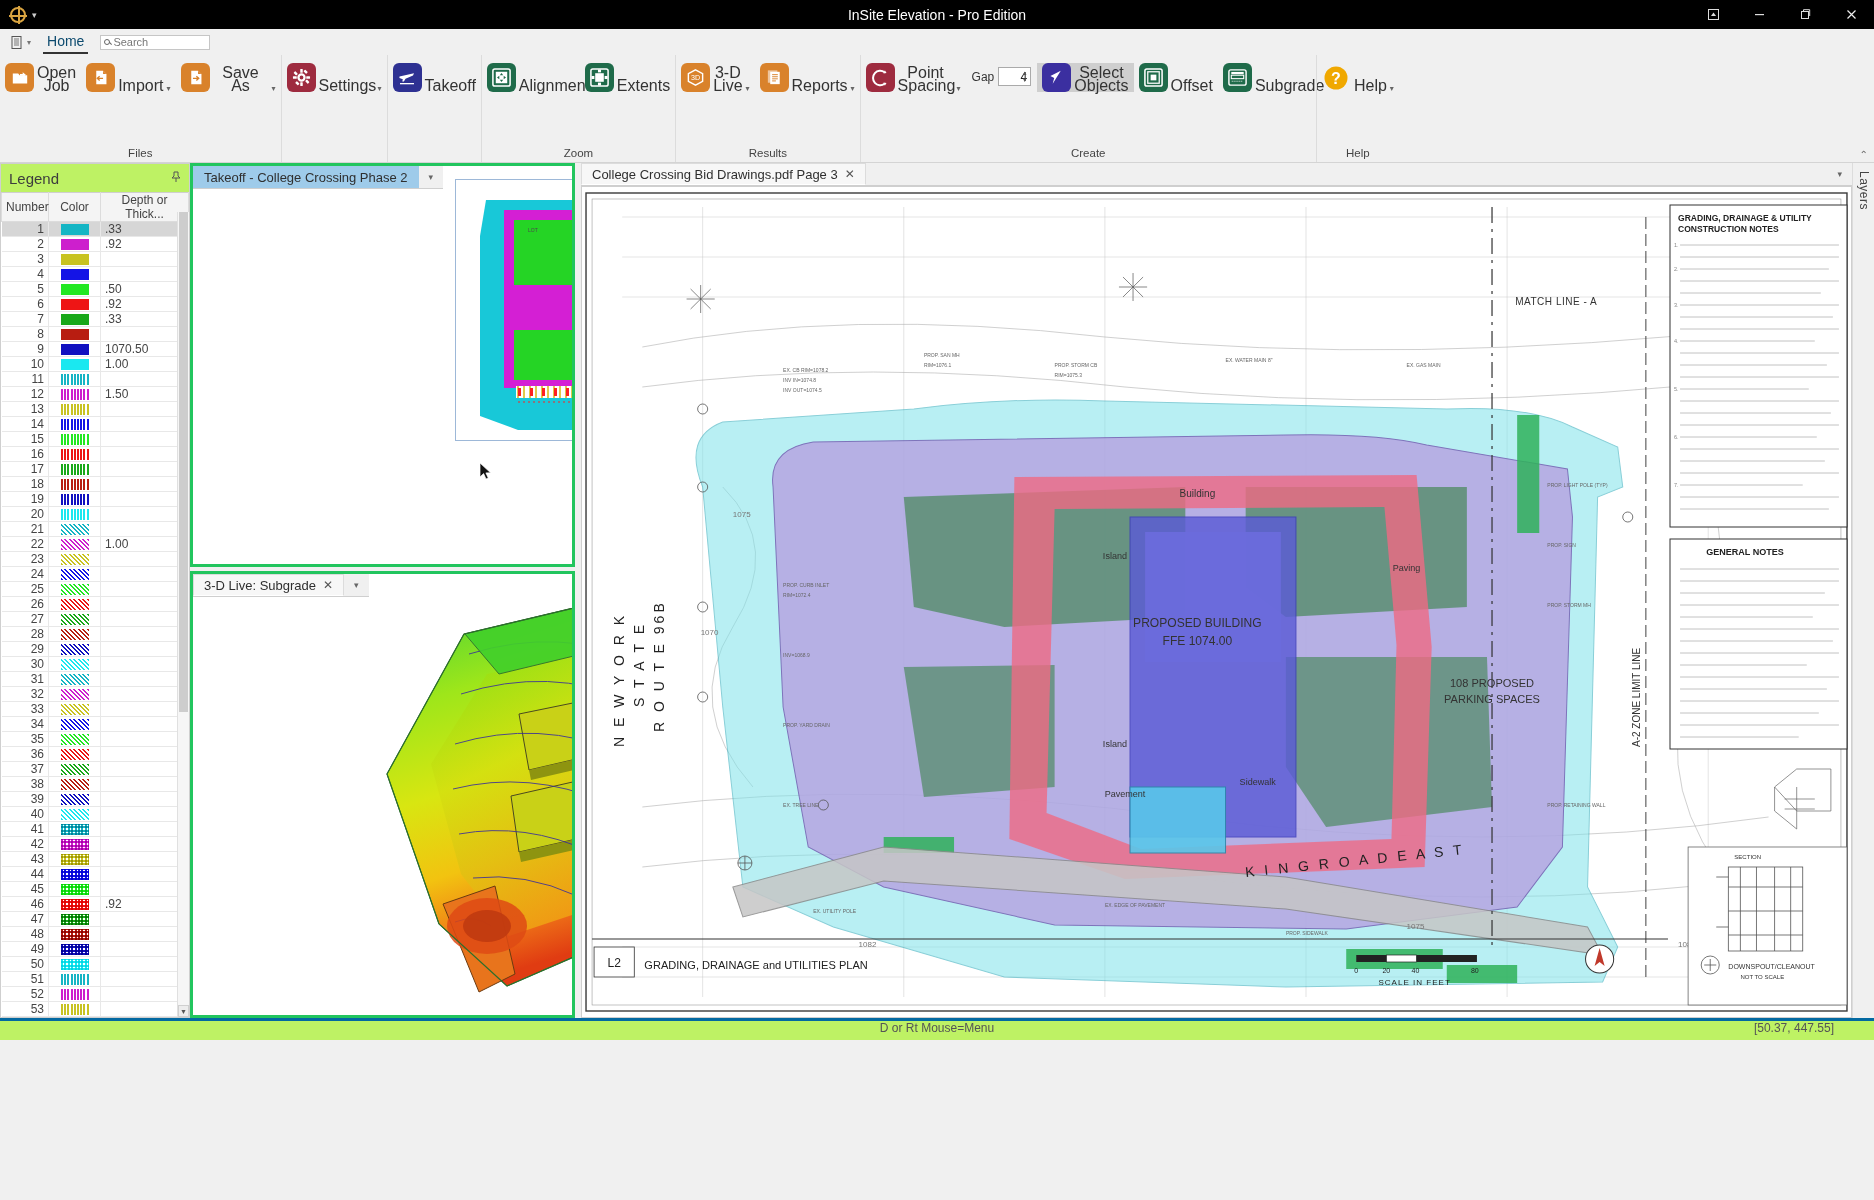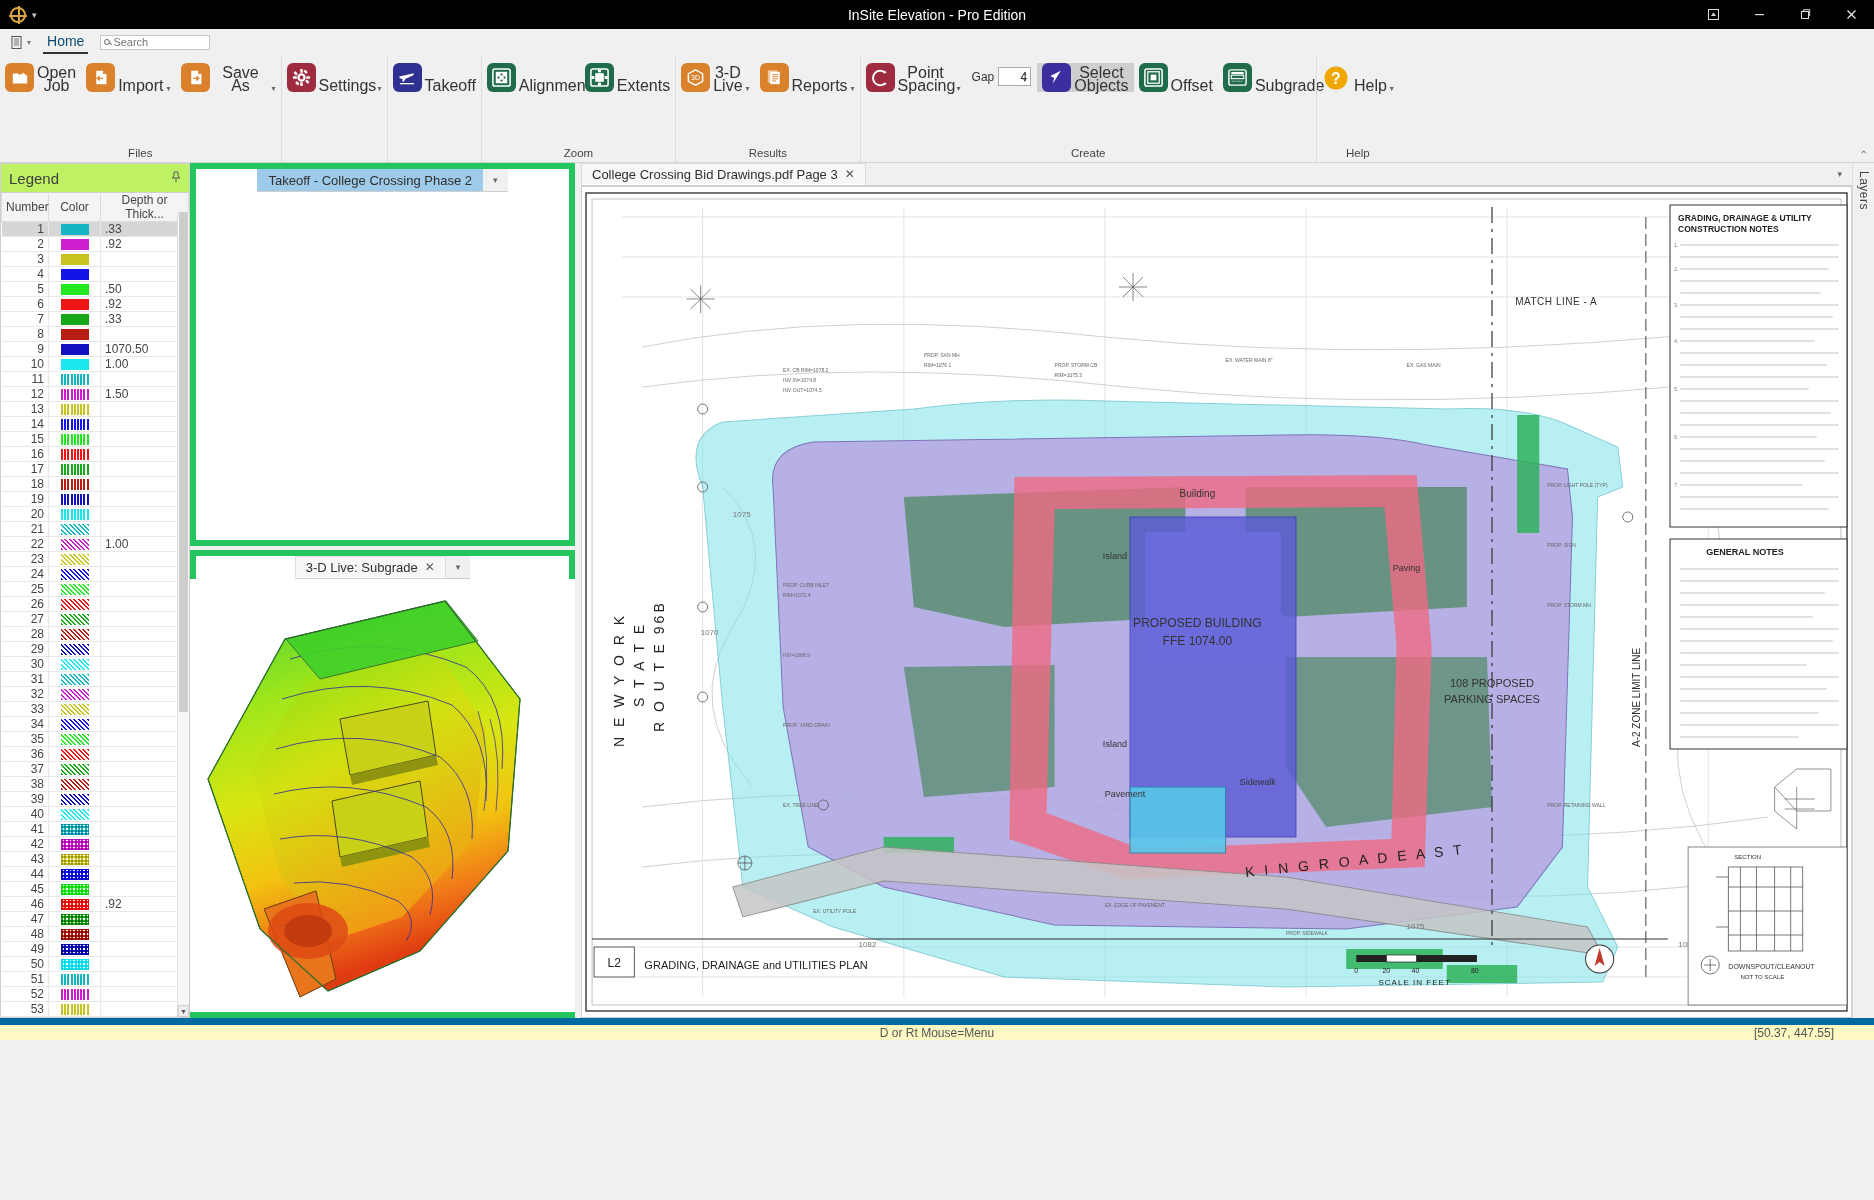--- a/index.html
+++ b/index.html
@@ -146,21 +146,21 @@
   }
   .ltscroll .sbtn{
     position:absolute;left:0;right:0;height:12px;background:#ededed;
     border:1px solid #d0d0d0;font-size:7px;color:#555;
     display:flex;align-items:center;justify-content:center;
   }
   .ltscroll .sbtn.down{bottom:0;}
 
   
   .midcol { width:385px; display:flex; flex-direction:column; }
-  .panel { background:#fff; border:6px solid #22c55e; display:flex; flex-direction:column;align-items:center; }
+  .panel { background:#fff; border:3px solid #22c55e; display:flex; flex-direction:row; }
   .panel-tabs {
     height:23px; display:flex; align-items:stretch; background:#f0f0f0;
     border-bottom:1px solid #cfcfcf; position:relative;
   }
   .ptab {
     display:flex; align-items:center; gap:7px; padding:0 10px;
     font-size:13px; color:#2f2f2f; border:1px solid transparent;
   }
   .ptab.active { background:#9ecbea; border-color:#9ecbea; }
   .ptab.plain { background:#f7f7f7; border:1px solid #dcdcdc; border-bottom-color:#fff; }
@@ -193,22 +193,22 @@
   .rail {
     width:22px; background:#f0f0f0; border-left:1px solid #dcdcdc;
     display:flex; flex-direction:column; align-items:center; padding-top:8px;
   }
   .rail-text{
     writing-mode:vertical-rl; font-size:12px; color:#444; letter-spacing:.5px;
   }
 
   
   .statusbar{
-    height:22px; background:#fef9c3; border-top:7px solid #0369a1;
-    display:flex; align-items:center; font-size:12px; color:#555;
+    height:22px; background:#bef264; border-top:3px solid #0369a1;
+    display:flex; font-size:12px; color:#555;
     position:relative;
   }
   .sb-center{ position:absolute; left:0; right:0; text-align:center; }
   .sb-right{ margin-left:auto; padding-right:40px; }
 
   text { font-family:"Liberation Sans", sans-serif; }
 </style>
 </head>
 <body>
 

